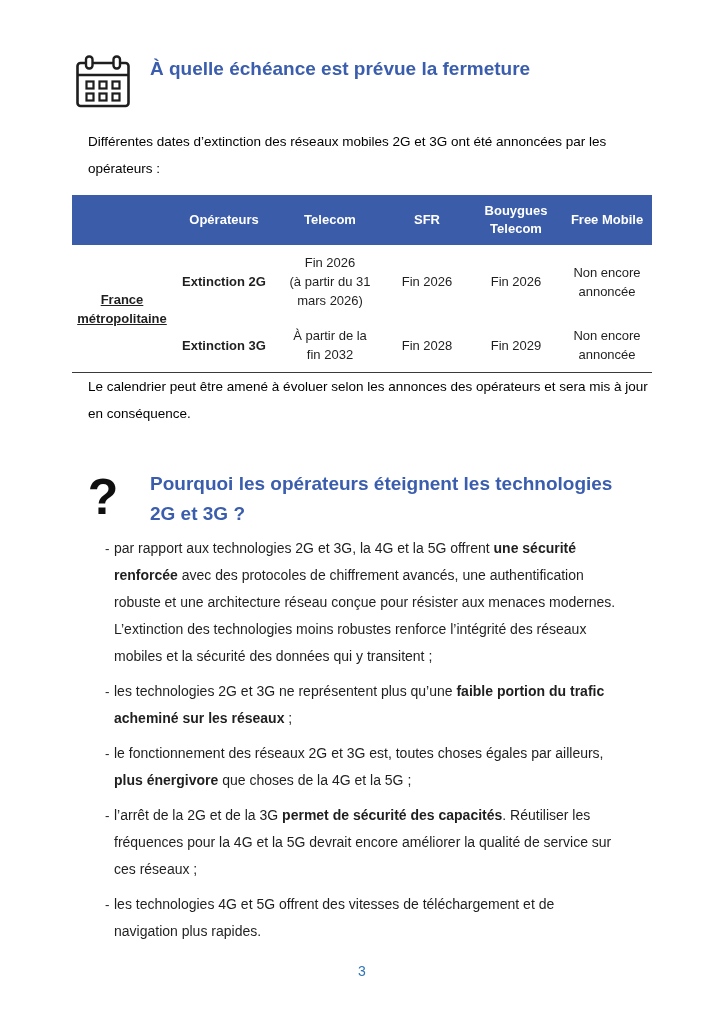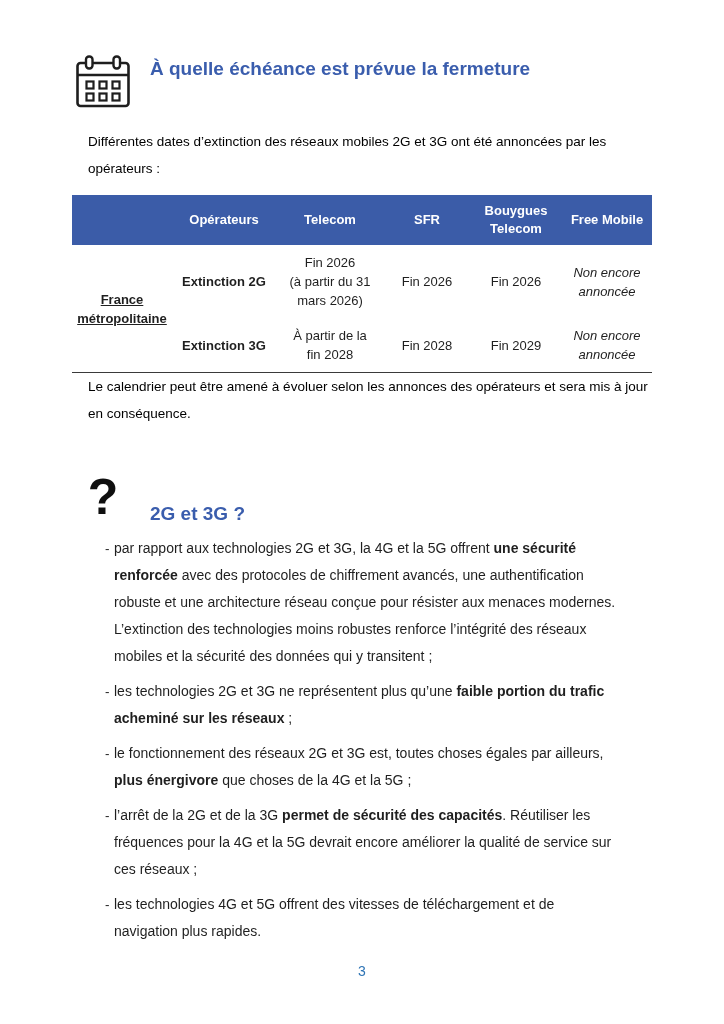--- a/index.html
+++ b/index.html
@@ -83,21 +83,21 @@
     color: #1f1f1f;
   }
   td.rowgroup {
     text-align: left;
     font-weight: 700;
     padding-left: 2px;
     white-space: pre-line;
     text-decoration: underline;
   }
   .bold { font-weight: 700; }
-  .italic { font-style: italic; }
+  .italic { }
   .pre { white-space: pre-line; }
   col.c0 { width: 100px; }
   col.c1 { width: 104px; }
   col.c2 { width: 108px; }
   col.c3 { width: 86px; }
   col.c4 { width: 92px; }
   col.c5 { width: 90px; }
 
   
   .section2 { margin-top: 42px; }
@@ -200,37 +200,37 @@
 (à partir du 31
 mars 2026)</td>
         <td>Fin 2026</td>
         <td>Fin 2026</td>
         <td class="italic pre">Non encore
 annoncée</td>
       </tr>
       <tr>
         <td class="bold">Extinction 3G</td>
         <td class="pre">À partir de la
-fin 2028</td>
+fin 2032</td>
         <td>Fin 2028</td>
         <td>Fin 2029</td>
         <td class="italic pre">Non encore
 annoncée</td>
       </tr>
     </tbody>
   </table>
 
   <p class="body-text indented note">Le calendrier peut être amené à évoluer selon les annonces des opérateurs et sera mis à jour en conséquence.</p>
 
   <div class="section-header section2">
     <div class="icon-box">
       <div class="qmark">?</div>
     </div>
     <h1 class="sec-title">
-      <br>
+      <span>Pourquoi les opérateurs éteignent les technologies</span><br>
       <span>2G et 3G ?</span>
     </h1>
   </div>
 
 
   <ul class="dash-list">
     <li>
       <span class="dash">-</span>
       <span class="li-text"><span>par rapport aux technologies 2G et 3G, la 4G et la 5G offrent </span><span class="b">une sécurité renforcée</span><span> avec des protocoles de chiffrement avancés, une authentification robuste et une architecture réseau conçue pour résister aux menaces modernes. L’extinction des technologies moins robustes renforce l’intégrité des réseaux mobiles et la sécurité des données qui y transitent ;</span></span>
     </li>

